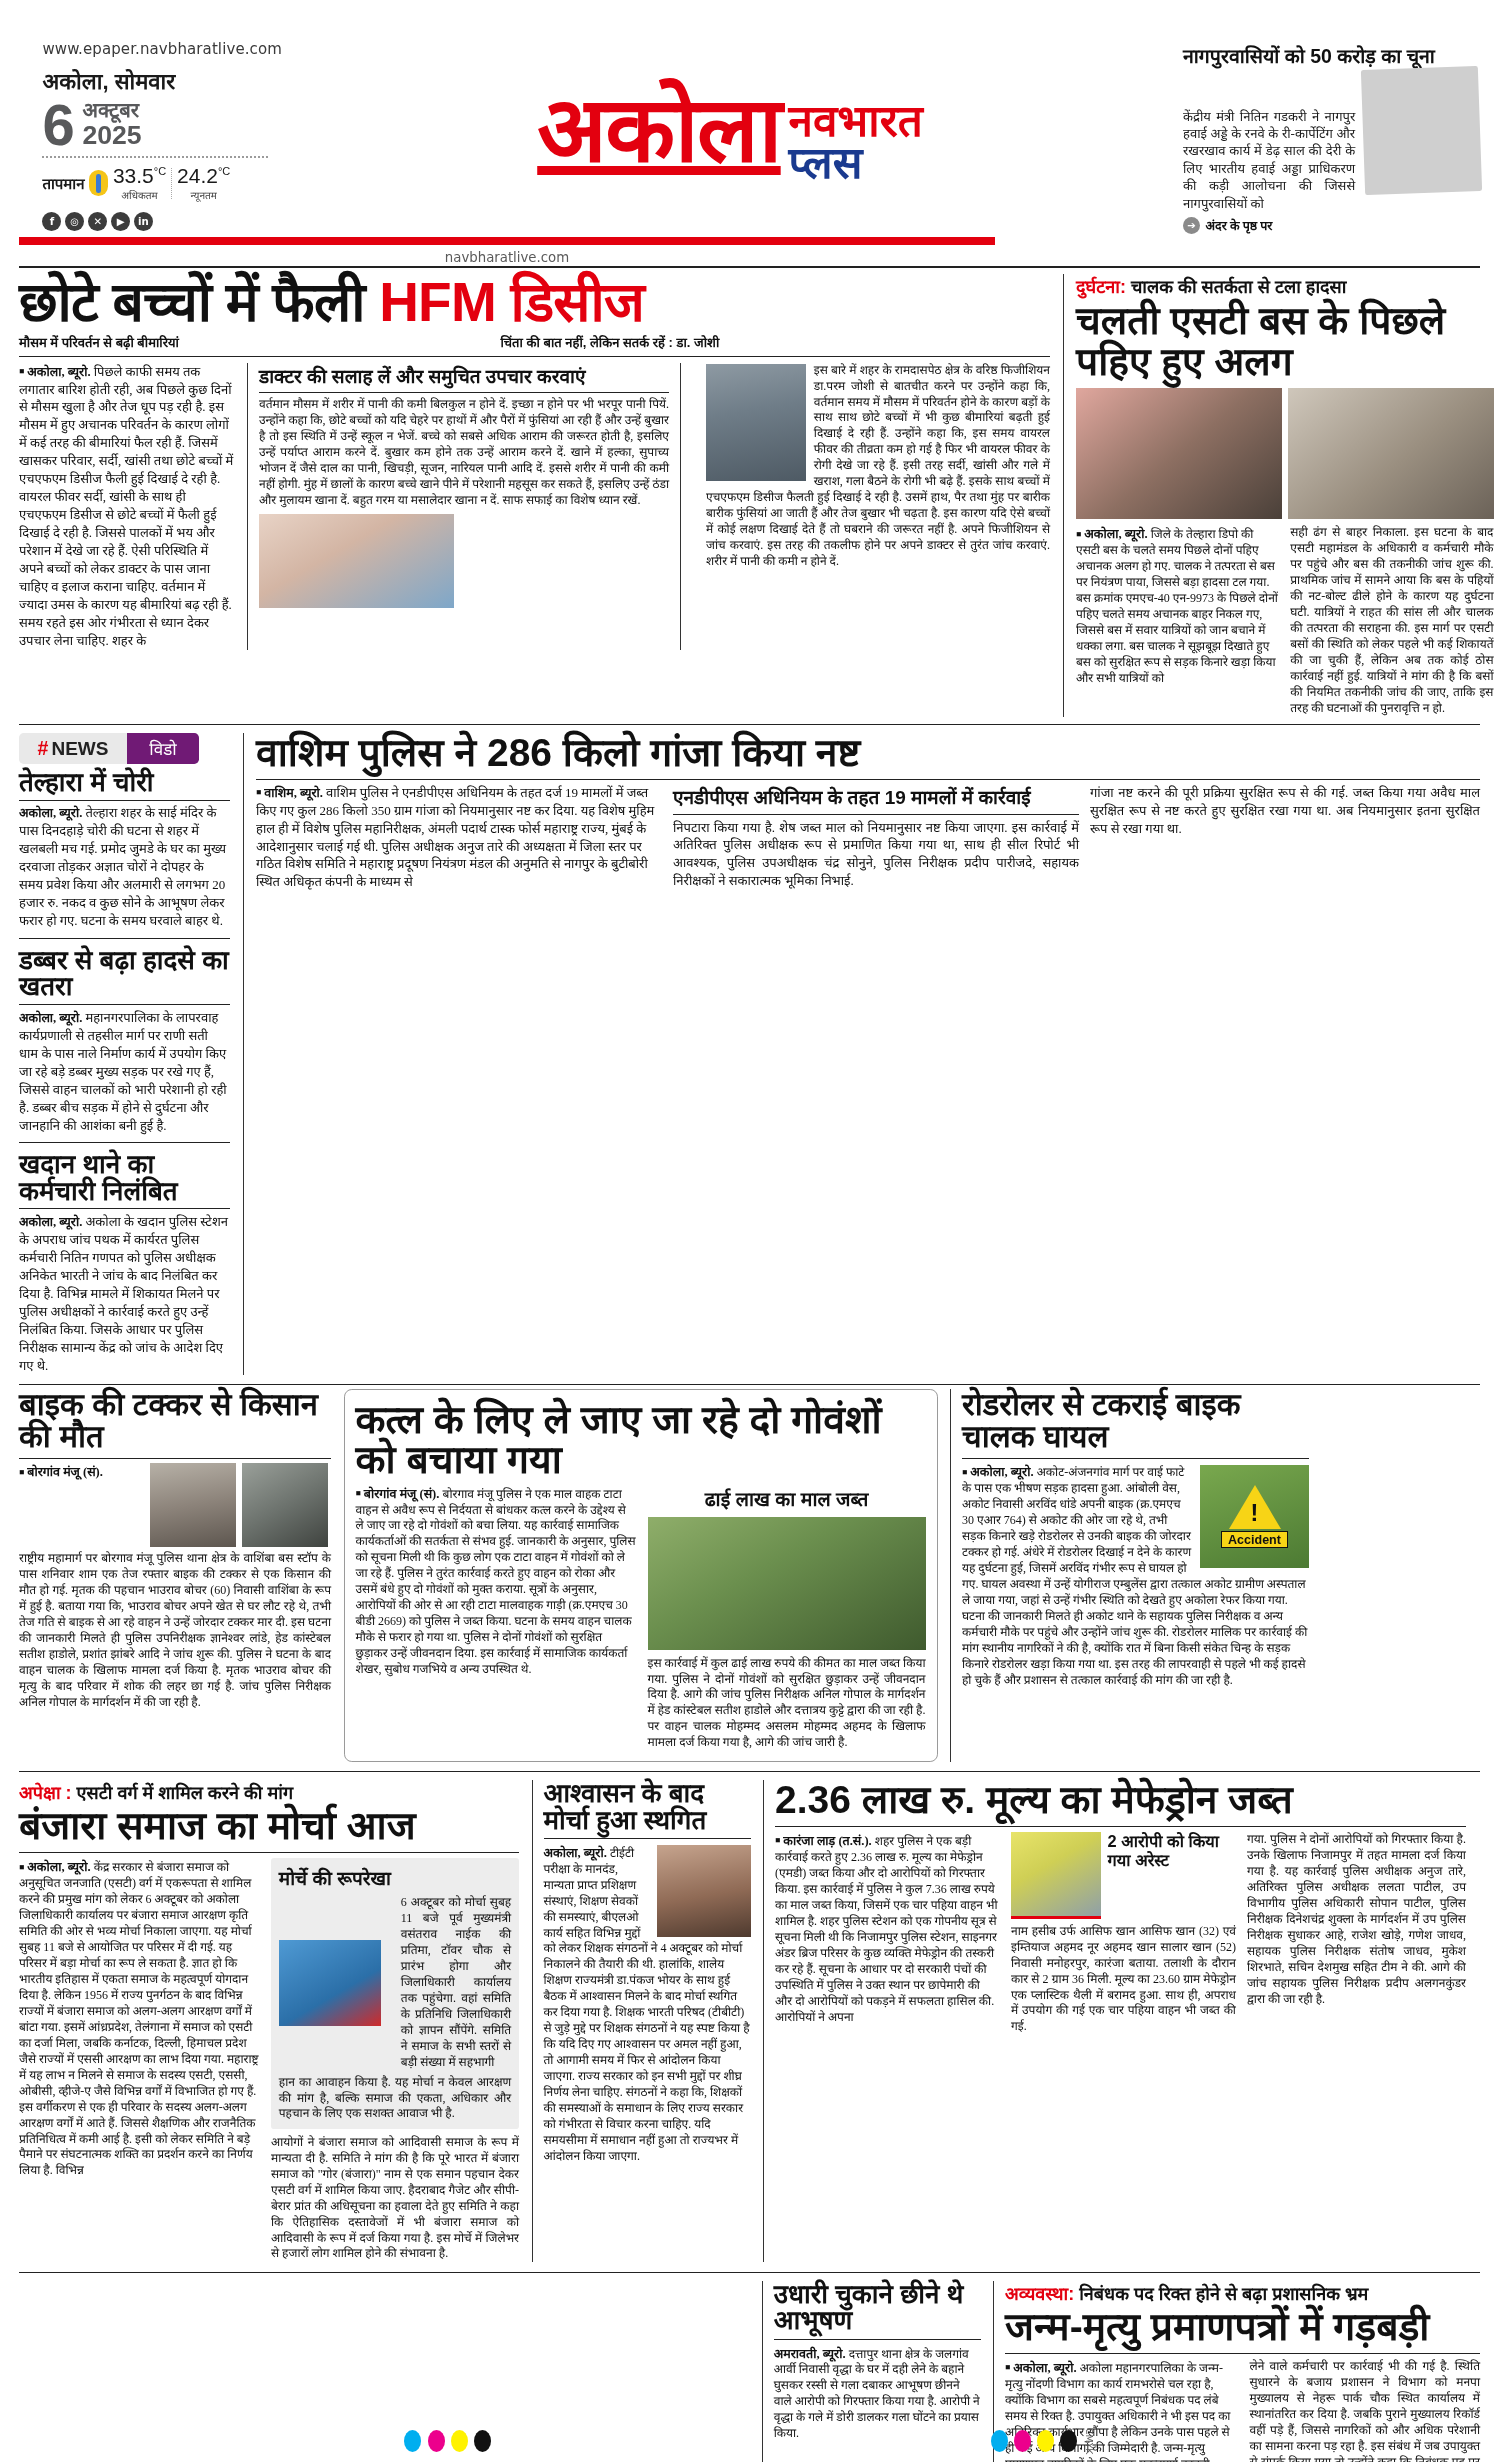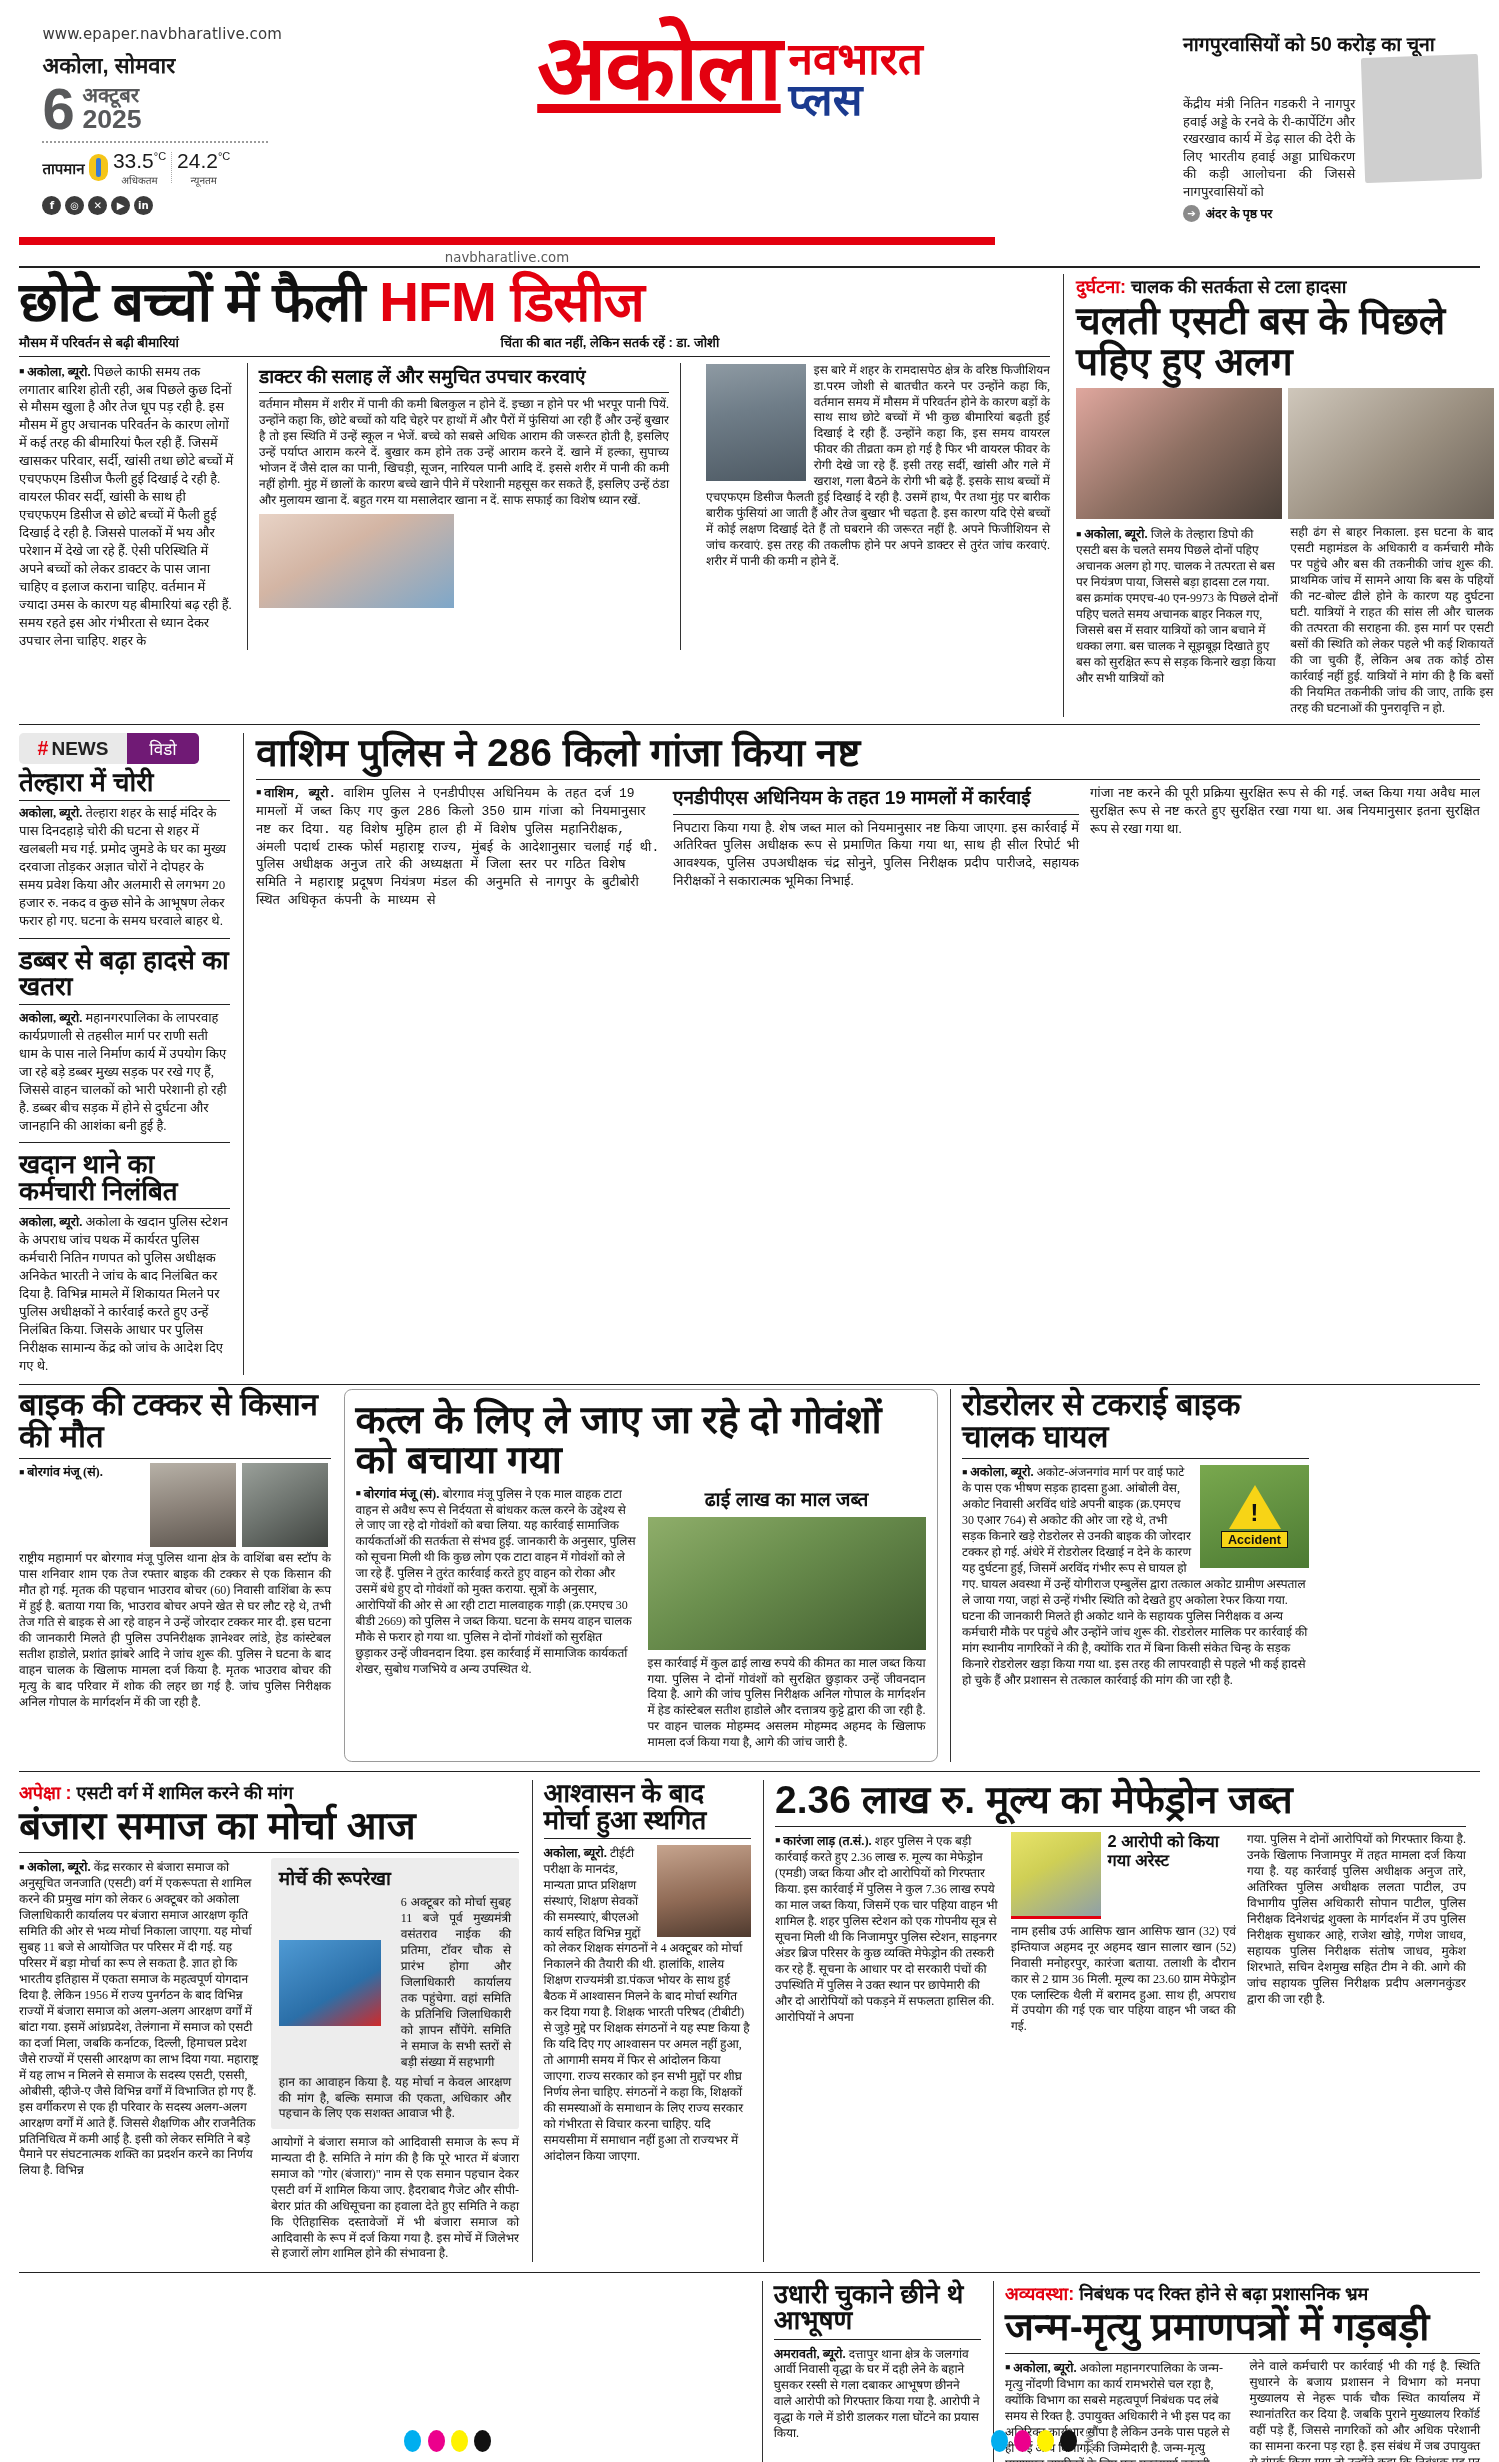--- a/index.html
+++ b/index.html
@@ -9,21 +9,21 @@
     width:1499px; height:2462px;
     background:#ffffff;
     font-family:"Liberation Serif", serif;
     color:#111;
     position:relative;
     overflow:hidden;
   }
   .page { position:relative; width:1499px; height:2462px; padding:0 19px; }
 
   
-  .masthead { display:flex; align-items:flex-start; height:234px; padding-top:25px; }
+  .masthead { display:flex; align-items:center; height:234px; padding-top:37px; }
   .mh-left { width:258px; flex:0 0 258px; padding-left:23.4px; }
   .mh-url { font-family:"DejaVu Sans", sans-serif; font-size:15px; color:#3a3a3a; letter-spacing:0.1px; }
   .mh-city { font-family:"Liberation Sans", sans-serif; font-weight:bold; font-size:22px; margin-top:6.2px; color:#1a1a1a; }
   .mh-daterow { display:flex; align-items:flex-end; margin-top:4.7px; gap:7.8px; }
   .mh-day { font-family:"Liberation Sans", sans-serif; font-weight:bold; font-size:58px; line-height:.82; color:#58595b; }
   .mh-mo { font-family:"Liberation Sans", sans-serif; font-weight:bold; font-size:20.3px; color:#58595b; line-height:1.1; }
   .mh-yr { font-family:"Liberation Sans", sans-serif; font-weight:bold; font-size:26.6px; color:#58595b; line-height:1; }
   .mh-dots { border-top:2.3px dotted #9b9b9b; margin:7.8px 0 6.2px 0; width:226px; }
   .mh-temprow { display:flex; align-items:center; gap:4.7px; }
   .mh-tlabel { font-family:"Liberation Sans", sans-serif; font-weight:bold; font-size:15px; color:#1a1a1a; }
@@ -264,21 +264,21 @@
         <div class="hr-thin" style="margin:3.9px 0;"></div>
         <div><span class="bold">अकोला, ब्यूरो.</span>
         <span class="body">अकोला के खदान पुलिस स्टेशन के अपराध जांच पथक में कार्यरत पुलिस कर्मचारी नितिन गणपत को पुलिस अधीक्षक अनिकेत भारती ने जांच के बाद निलंबित कर दिया है. विभिन्न मामले में शिकायत मिलने पर पुलिस अधीक्षकों ने कार्रवाई करते हुए उन्हें निलंबित किया. जिसके आधार पर पुलिस निरीक्षक सामान्य केंद्र को जांच के आदेश दिए गए थे.</span></div>
       </div>
     </div>
 
     <div class="vsep" style="width:1239px; padding-left:12.5px; margin-left:12.5px;">
       <div class="hl hl-xl">वाशिम पुलिस ने 286 किलो गांजा किया नष्ट</div>
       <div class="hr-thin" style="margin:5.5px 0 3.9px;"></div>
       <div class="cols" style="gap:11px;">
-        <div style="width:406px;font-family:Liberation Mono, monospace;">
+        <div style="width:406px;">
           <span class="bold dateline">वाशिम, ब्यूरो.</span>
           <span class="body">वाशिम पुलिस ने एनडीपीएस अधिनियम के तहत दर्ज 19 मामलों में जब्त किए गए कुल 286 किलो 350 ग्राम गांजा को नियमानुसार नष्ट कर दिया. यह विशेष मुहिम हाल ही में विशेष पुलिस महानिरीक्षक, अंमली पदार्थ टास्क फोर्स महाराष्ट्र राज्य, मुंबई के आदेशानुसार चलाई गई थी. पुलिस अधीक्षक अनुज तारे की अध्यक्षता में जिला स्तर पर गठित विशेष समिति ने महाराष्ट्र प्रदूषण नियंत्रण मंडल की अनुमति से नागपुर के बुटीबोरी स्थित अधिकृत कंपनी के माध्यम से</span>
         </div>
         <div style="width:406px;">
           <div class="subhl" style="font-size:19px;">एनडीपीएस अधिनियम के तहत 19 मामलों में कार्रवाई</div>
           <div class="hr-thin" style="margin:3.9px 0;"></div>
           <div class="body">निपटारा किया गया है. शेष जब्त माल को नियमानुसार नष्ट किया जाएगा. इस कार्रवाई में अतिरिक्त पुलिस अधीक्षक रूप से प्रमाणित किया गया था, साथ ही सील रिपोर्ट भी आवश्यक, पुलिस उपअधीक्षक चंद्र सोनुने, पुलिस निरीक्षक प्रदीप पारीजदे, सहायक निरीक्षकों ने सकारात्मक भूमिका निभाई.</div>
         </div>
         <div style="width:390px;">
           <div class="body">गांजा नष्ट करने की पूरी प्रक्रिया सुरक्षित रूप से की गई. जब्त किया गया अवैध माल सुरक्षित रूप से नष्ट करते हुए सुरक्षित रखा गया था. अब नियमानुसार इतना सुरक्षित रूप से रखा गया था.</div>

